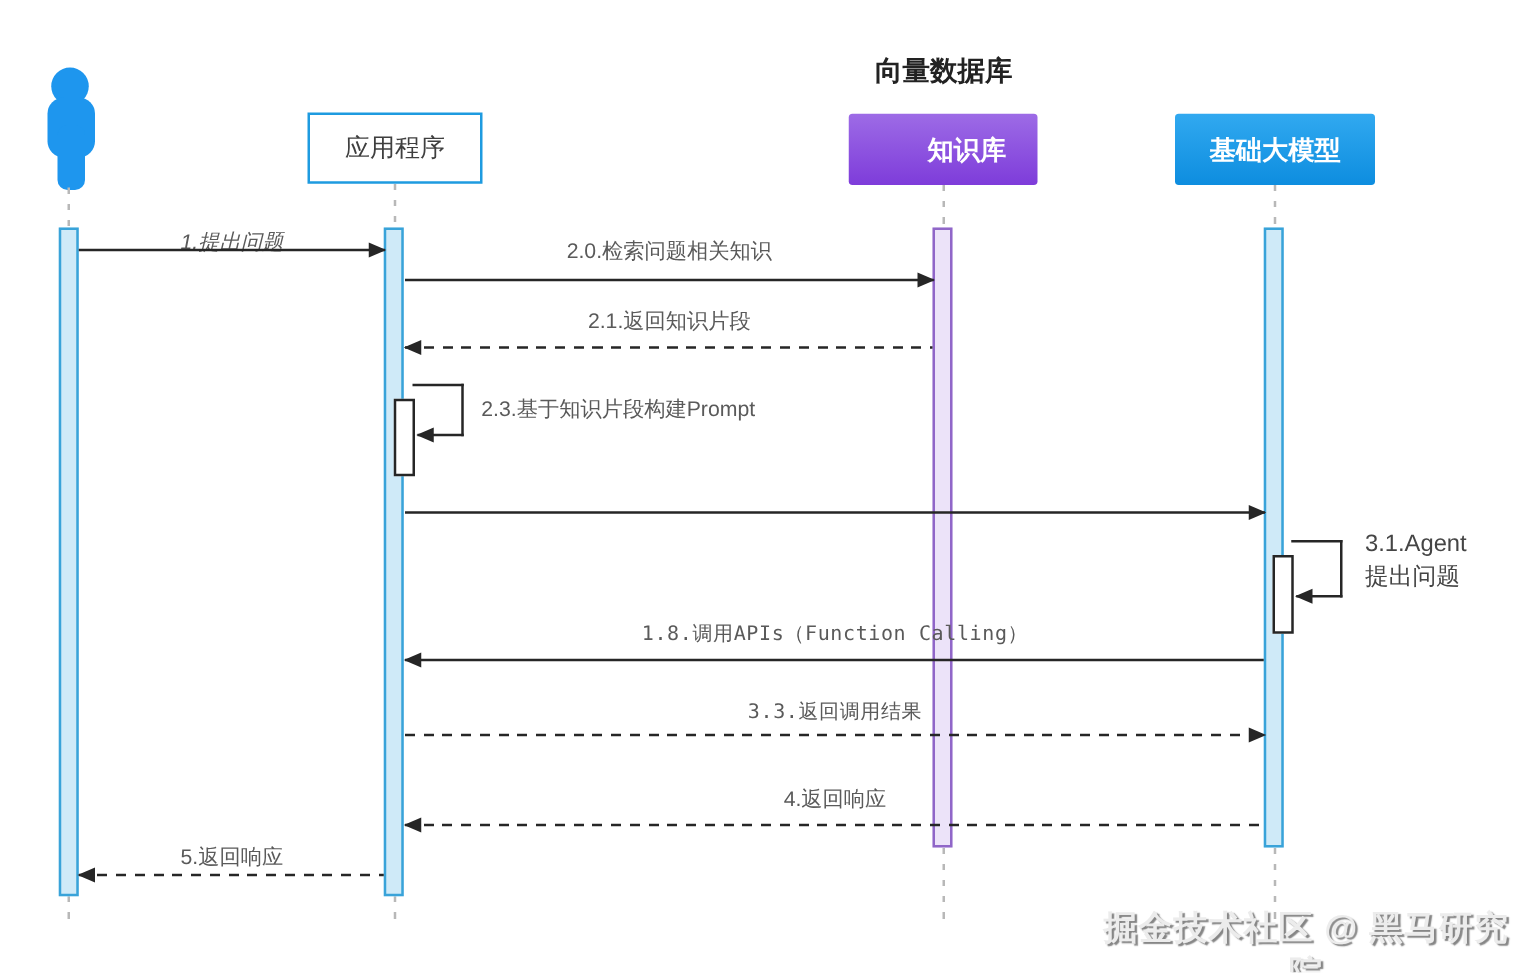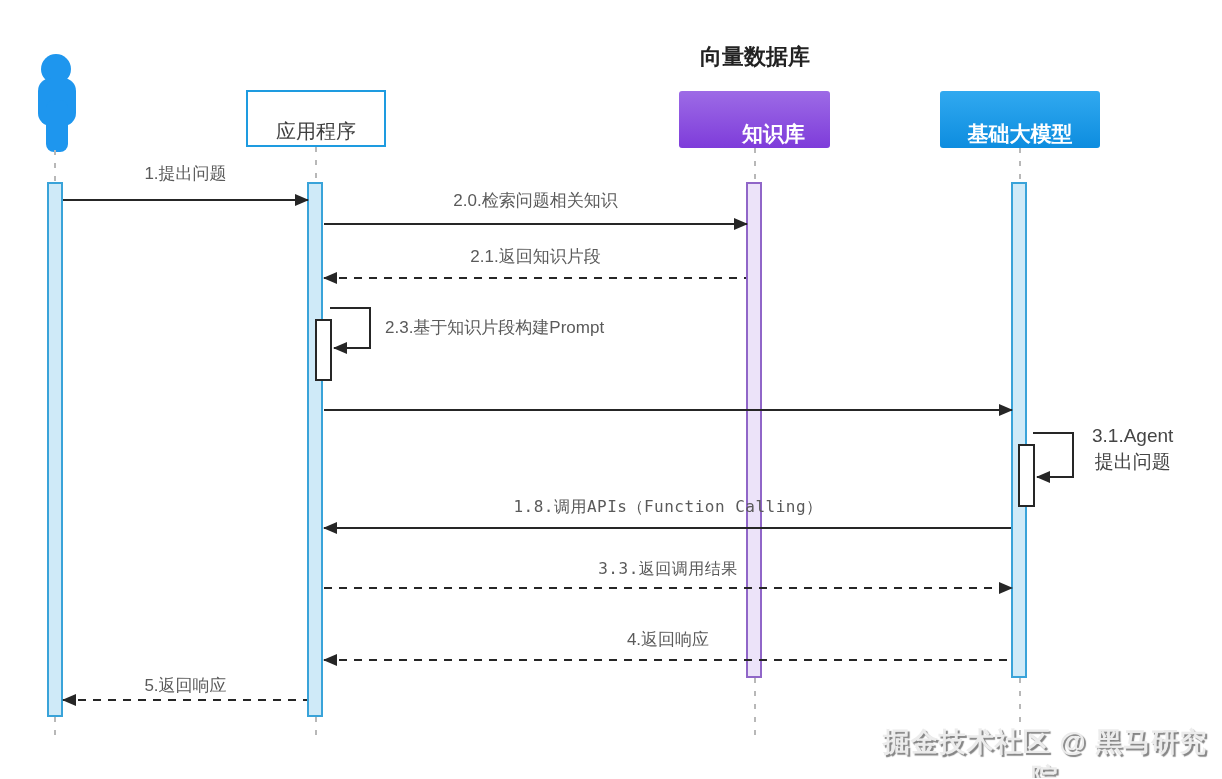--- a/index.html
+++ b/index.html
@@ -1,21 +1,21 @@
 <!DOCTYPE html>
 <html><head>
 <meta charset="utf-8">
 <style>
   html,body{margin:0;padding:0;background:#fff;}
   .stage{
     position:relative;width:1222px;height:778px;background:#ffffff;
     font-family:"Liberation Sans",sans-serif;overflow:hidden;border-radius:11px;
   }
   
-  .pbox{position:absolute;display:flex;align-items:flex-end;justify-content:center;box-sizing:border-box;}
+  .pbox{position:absolute;display:flex;align-items:center;justify-content:center;box-sizing:border-box;}
   .pbox.app{left:246px;top:90px;width:140px;height:57px;background:#ffffff;border:2px solid #1e9be0;color:#3f3f3f;font-size:20px;}
   .pbox.kb{left:679px;top:91px;width:151px;height:57px;background:linear-gradient(180deg,#9d6be6 0%,#7e3cda 100%);color:#ffffff;font-size:21px;font-weight:600;border-radius:3px;padding-left:38px;}
   .pbox.llm{left:940px;top:91px;width:160px;height:57px;background:linear-gradient(180deg,#31a9f0 0%,#0d8ddf 100%);color:#ffffff;font-size:21px;font-weight:600;border-radius:3px;}
   .diagram-title{position:absolute;left:605px;top:42px;width:300px;text-align:center;font-size:22px;font-weight:600;color:#222222;}
   
   .actor{position:absolute;left:38px;top:52px;width:38px;height:100px;}
   .actor .head{position:absolute;left:3px;top:2px;width:30px;height:30px;border-radius:50%;background:#1e96ee;}
   .actor .torso{position:absolute;left:0;top:26px;width:38px;height:48px;border-radius:13px;background:#1e96ee;}
   .actor .legs{position:absolute;left:8px;top:48px;width:22px;height:52px;border-radius:8px;background:#1e96ee;}
   
@@ -27,21 +27,21 @@
   .nested{position:absolute;width:13px;background:#ffffff;border:2px solid #262626;}
   
   .line{position:absolute;height:2px;background:#262626;}
   .line.dashed{background:repeating-linear-gradient(90deg,#262626 0 8px,transparent 8px 15px);}
   .vline{position:absolute;width:2px;background:#262626;}
   .headr{position:absolute;right:-1px;top:-5px;width:0;height:0;border-top:6px solid transparent;border-bottom:6px solid transparent;border-left:14px solid #262626;}
   .headl{position:absolute;left:-1px;top:-5px;width:0;height:0;border-top:6px solid transparent;border-bottom:6px solid transparent;border-right:14px solid #262626;}
   
   .mlabel{position:absolute;color:#5a5a5a;font-size:17px;text-align:center;white-space:nowrap;}
   .mlabel.mono{font-family:"DejaVu Sans Mono",monospace;font-size:16px;letter-spacing:.5px;}
-  .sloop-label{position:absolute;color:#454545;font-size:19px;text-align:center;white-space:nowrap;line-height:26px;}
+  .sloop-label{position:absolute;color:#454545;font-size:19px;text-align:left;white-space:nowrap;line-height:26px;}
   
   .watermark{
     position:absolute;left:880px;top:724px;width:330px;text-align:center;
     font-size:27px;font-weight:700;color:#ececec;
     text-shadow:2px 2px 1px #858585,-1px -1px 0 #ffffff;
     letter-spacing:1px;
   }
 </style>
 </head>
 <body>
@@ -73,21 +73,21 @@
   <div class="lifeline" style="left:54px;top:717px;height:26px;"></div>
   <div class="lifeline" style="left:315px;top:717px;height:26px;"></div>
   <div class="lifeline" style="left:754px;top:678px;height:64px;"></div>
   <div class="lifeline" style="left:1019px;top:678px;height:64px;"></div>
 
   <div class="act blue" style="left:47px;top:182px;height:531px;"></div>
   <div class="act blue" style="left:307px;top:182px;height:531px;"></div>
   <div class="act purple" style="left:746px;top:182px;height:492px;"></div>
   <div class="act blue" style="left:1011px;top:182px;height:492px;"></div>
 
-  <div class="mlabel" style="left:63px;top:162px;width:245px;">1.提出问题</div>
+  <div class="mlabel" style="left:63px;top:182px;width:245px;font-style:italic;">1.提出问题</div>
   <div class="line" style="left:63px;top:199px;width:245px;">
       <i class="headr"></i>
     </div>
 
   <div class="mlabel" style="left:324px;top:189px;width:423px;">2.0.检索问题相关知识</div>
   <div class="line" style="left:324px;top:223px;width:423px;">
       <i class="headr"></i>
     </div>
 
   <div class="mlabel" style="left:324px;top:245px;width:423px;">2.1.返回知识片段</div>

